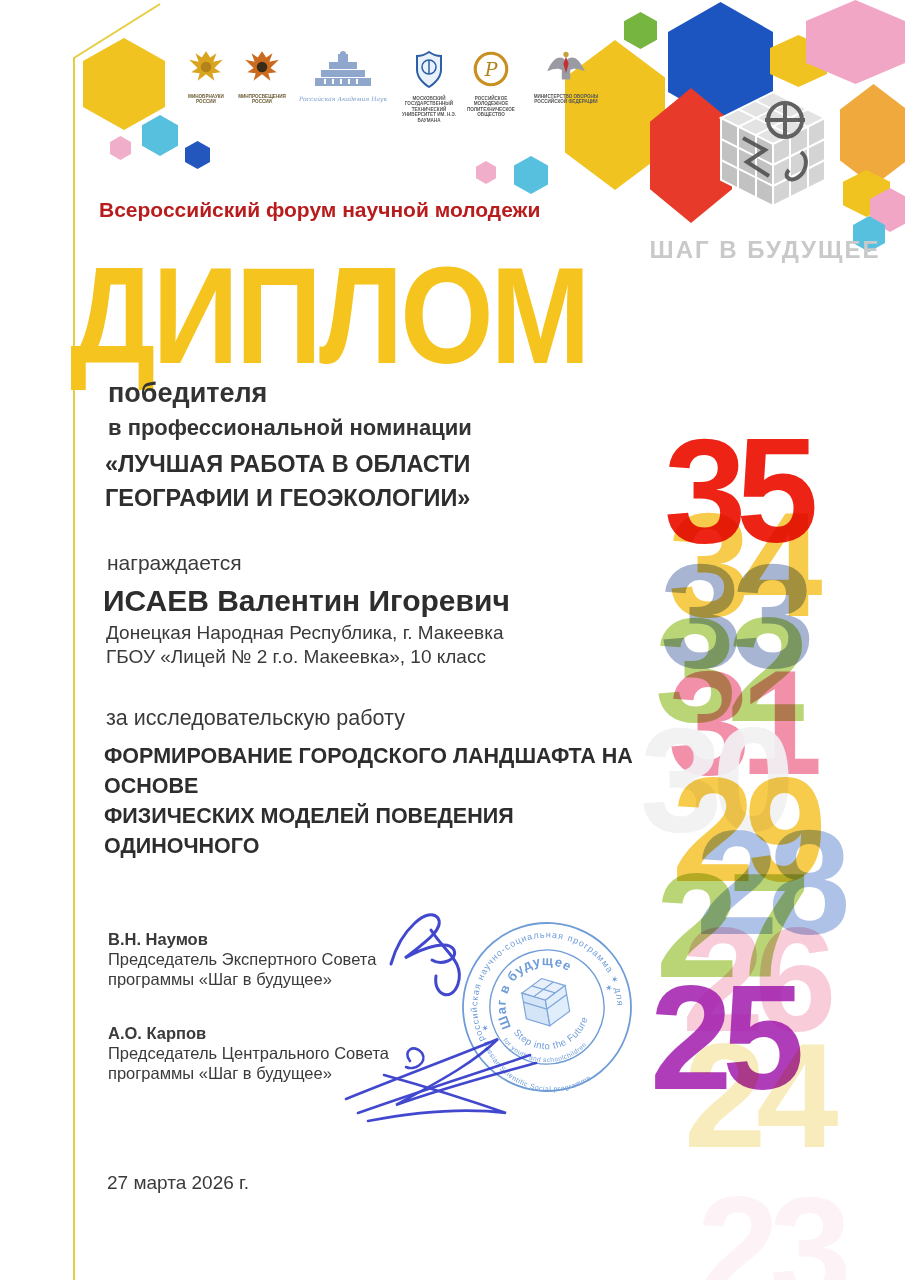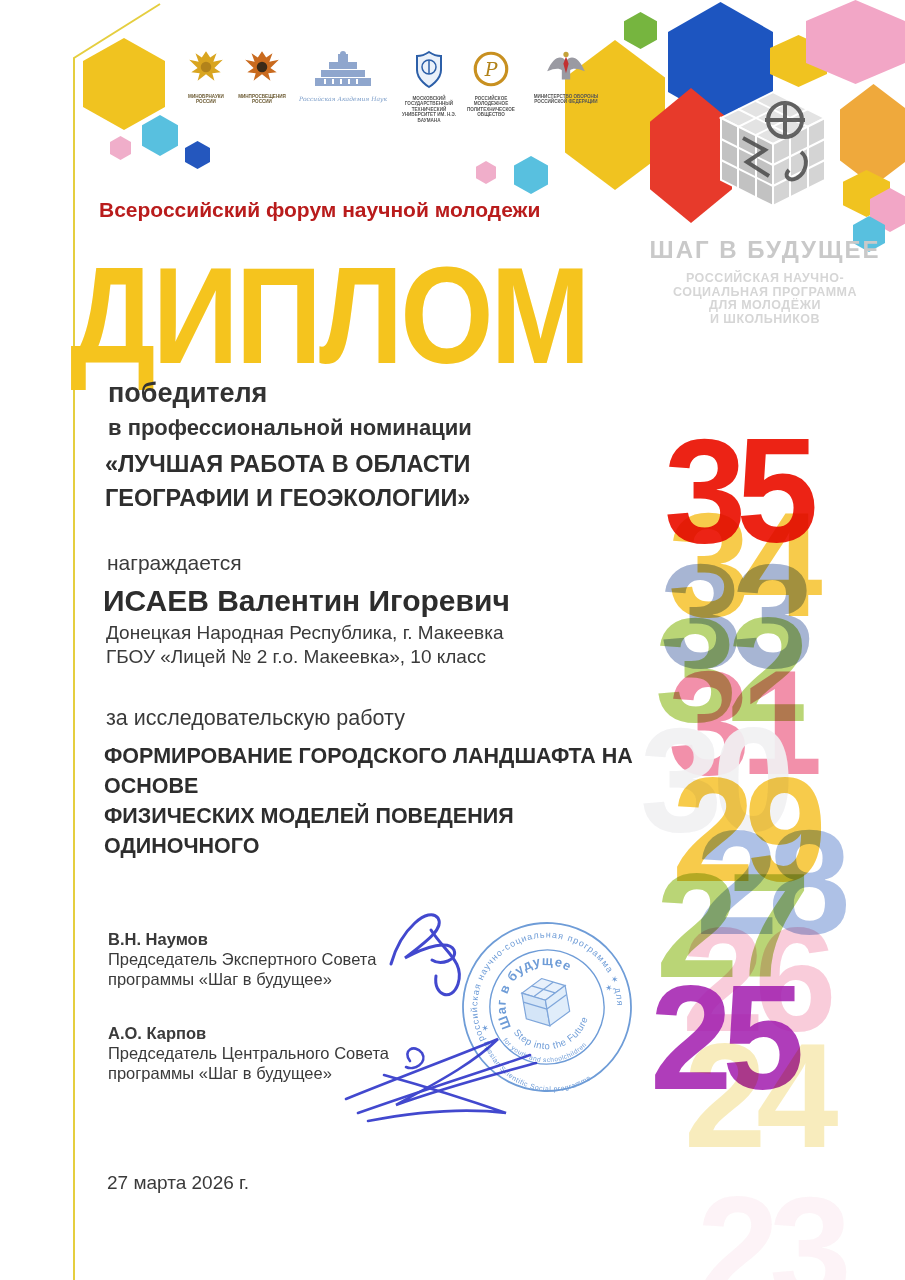--- a/index.html
+++ b/index.html
@@ -191,26 +191,20 @@
         <div><svg width="46" height="42" viewBox="0 0 44 40">
             <path d="M4 24 C10 10 17 8 22 14 C27 8 34 10 40 24 C33 21 28 21 26 23 L26 32 L18 32 L18 23 C16 21 11 21 4 24 Z" fill="#9A9AA2"></path>
             <path d="M22 10 L24.5 17 L22 26 L19.5 17 Z" fill="#C23030"></path>
             <circle cx="22" cy="8" r="2.5" fill="#C4A23A"></circle>
           </svg></div>
         <div class="cap">МИНИСТЕРСТВО ОБОРОНЫ РОССИЙСКОЙ ФЕДЕРАЦИИ</div>
       </div>
     </div>
 
   <div class="abs program-title">ШАГ В БУДУЩЕЕ</div>
-  <div class="abs program-sub">
-    <div>РОССИЙСКАЯ НАУЧНО-</div>
-    <div>СОЦИАЛЬНАЯ ПРОГРАММА</div>
-    <div>ДЛЯ МОЛОДЁЖИ</div>
-    <div>И ШКОЛЬНИКОВ</div>
-  </div>
 
   <div id="cascade">
       <div class="cnum cnum-0" style="color: rgb(236, 35, 21); opacity: 1; mix-blend-mode: normal;">35</div>
       <div class="cnum cnum-1" style="color: rgb(246, 194, 43); opacity: 0.85; mix-blend-mode: multiply;">34</div>
       <div class="cnum cnum-2" style="color: rgb(145, 162, 200); opacity: 0.8; mix-blend-mode: multiply;">33</div>
       <div class="cnum cnum-3" style="color: rgb(169, 203, 83); opacity: 0.8; mix-blend-mode: multiply;">32</div>
       <div class="cnum cnum-4" style="color: rgb(238, 106, 141); opacity: 0.75; mix-blend-mode: multiply;">31</div>
       <div class="cnum cnum-5" style="color: rgb(241, 241, 243); opacity: 0.92; mix-blend-mode: normal;">30</div>
       <div class="cnum cnum-6" style="color: rgb(246, 194, 43); opacity: 0.85; mix-blend-mode: multiply;">29</div>
       <div class="cnum cnum-7" style="color: rgb(143, 169, 220); opacity: 0.72; mix-blend-mode: multiply; margin-left: 32px;">28</div>

